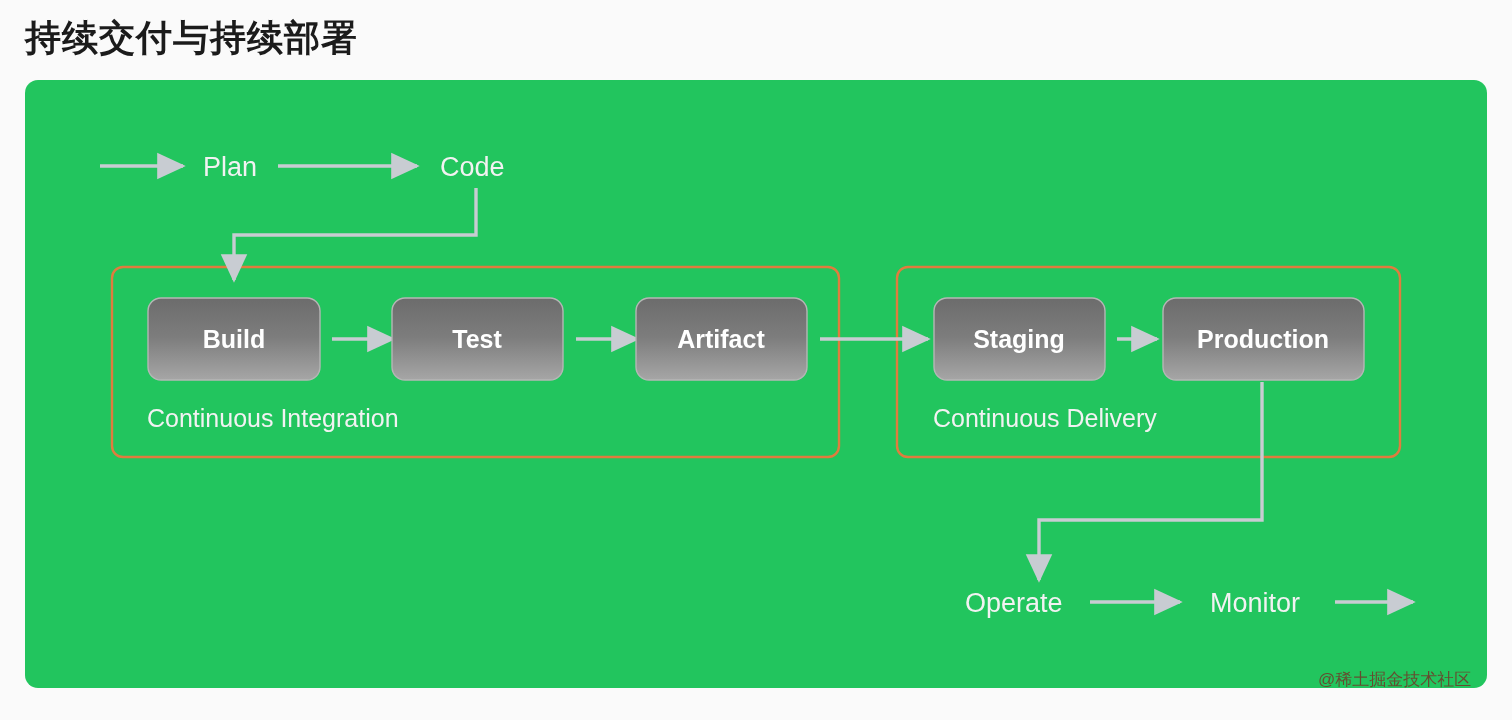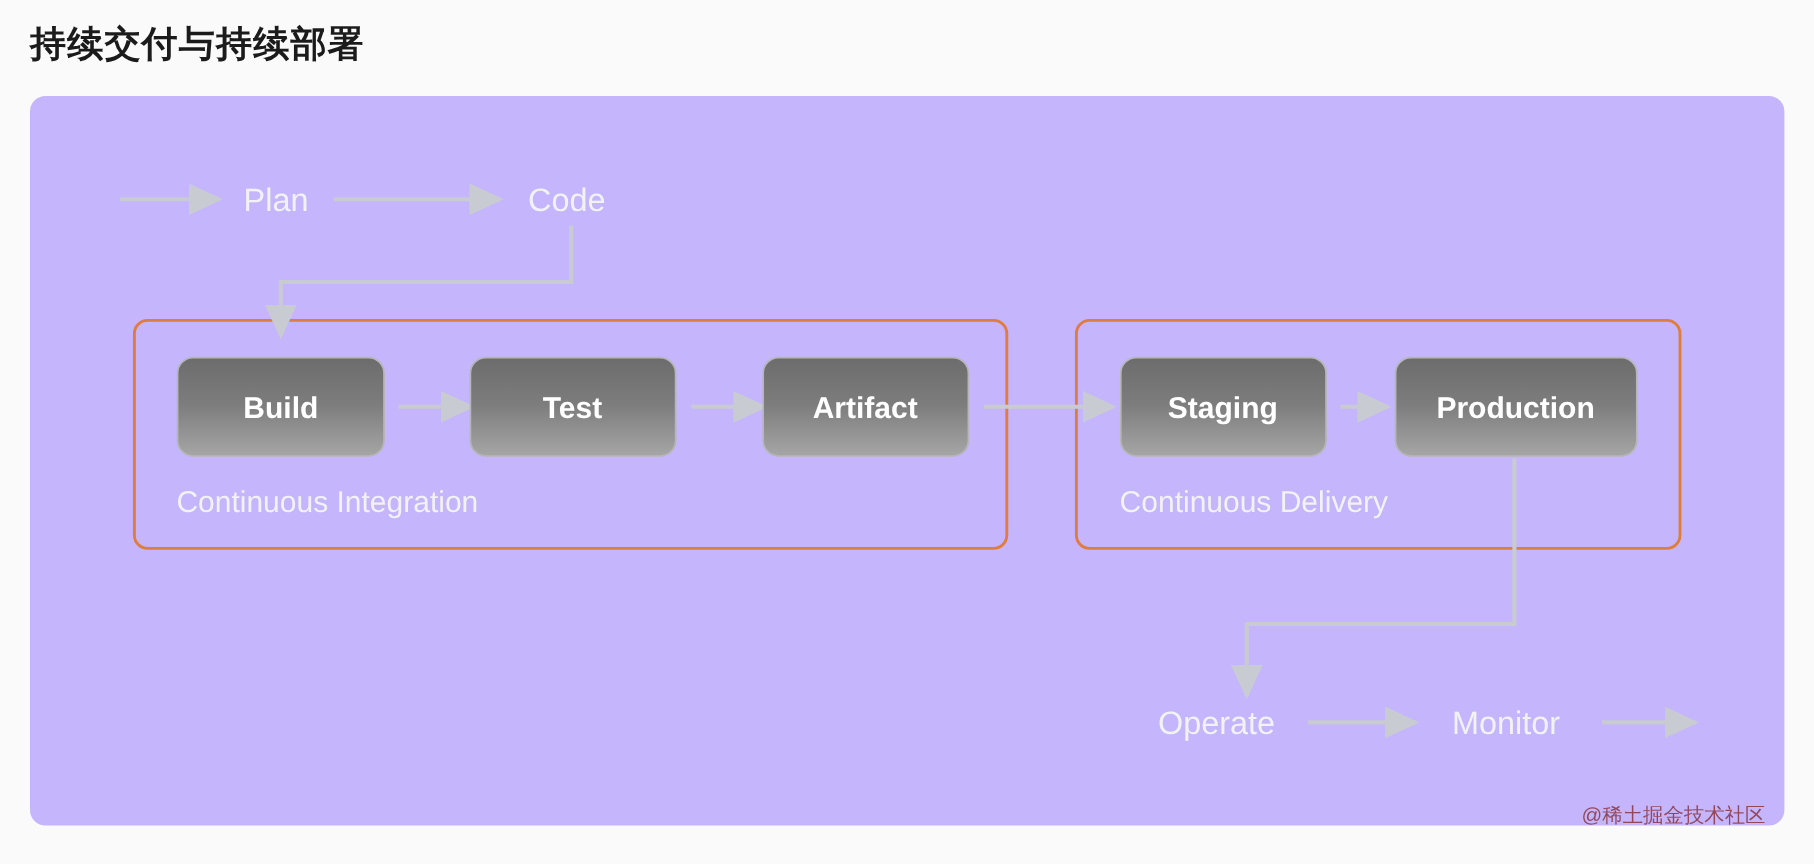--- a/index.html
+++ b/index.html
@@ -11,34 +11,34 @@
     height: 720px;
     background: #fafafa;
     font-family: "Liberation Sans", sans-serif;
     overflow: hidden;
     position: relative;
   }
   #page-title {
     position: absolute;
     left: 25px;
     top: 14px;
-    font-size: 30px;
+    font-size: 36px;
     font-weight: bold;
     color: #1b1b1b;
     letter-spacing: 1px;
     line-height: 48px;
     white-space: nowrap;
   }
   #diagram-panel {
     position: absolute;
     left: 25px;
     top: 80px;
     width: 1462px;
     height: 608px;
-    background: #c4b5fd;
+    background: #22c55e;
     border-radius: 13px;
     overflow: hidden;
   }
   #diagram-svg {
     position: absolute;
     left: 0;
     top: 0;
     width: 1462px;
     height: 608px;
   }

